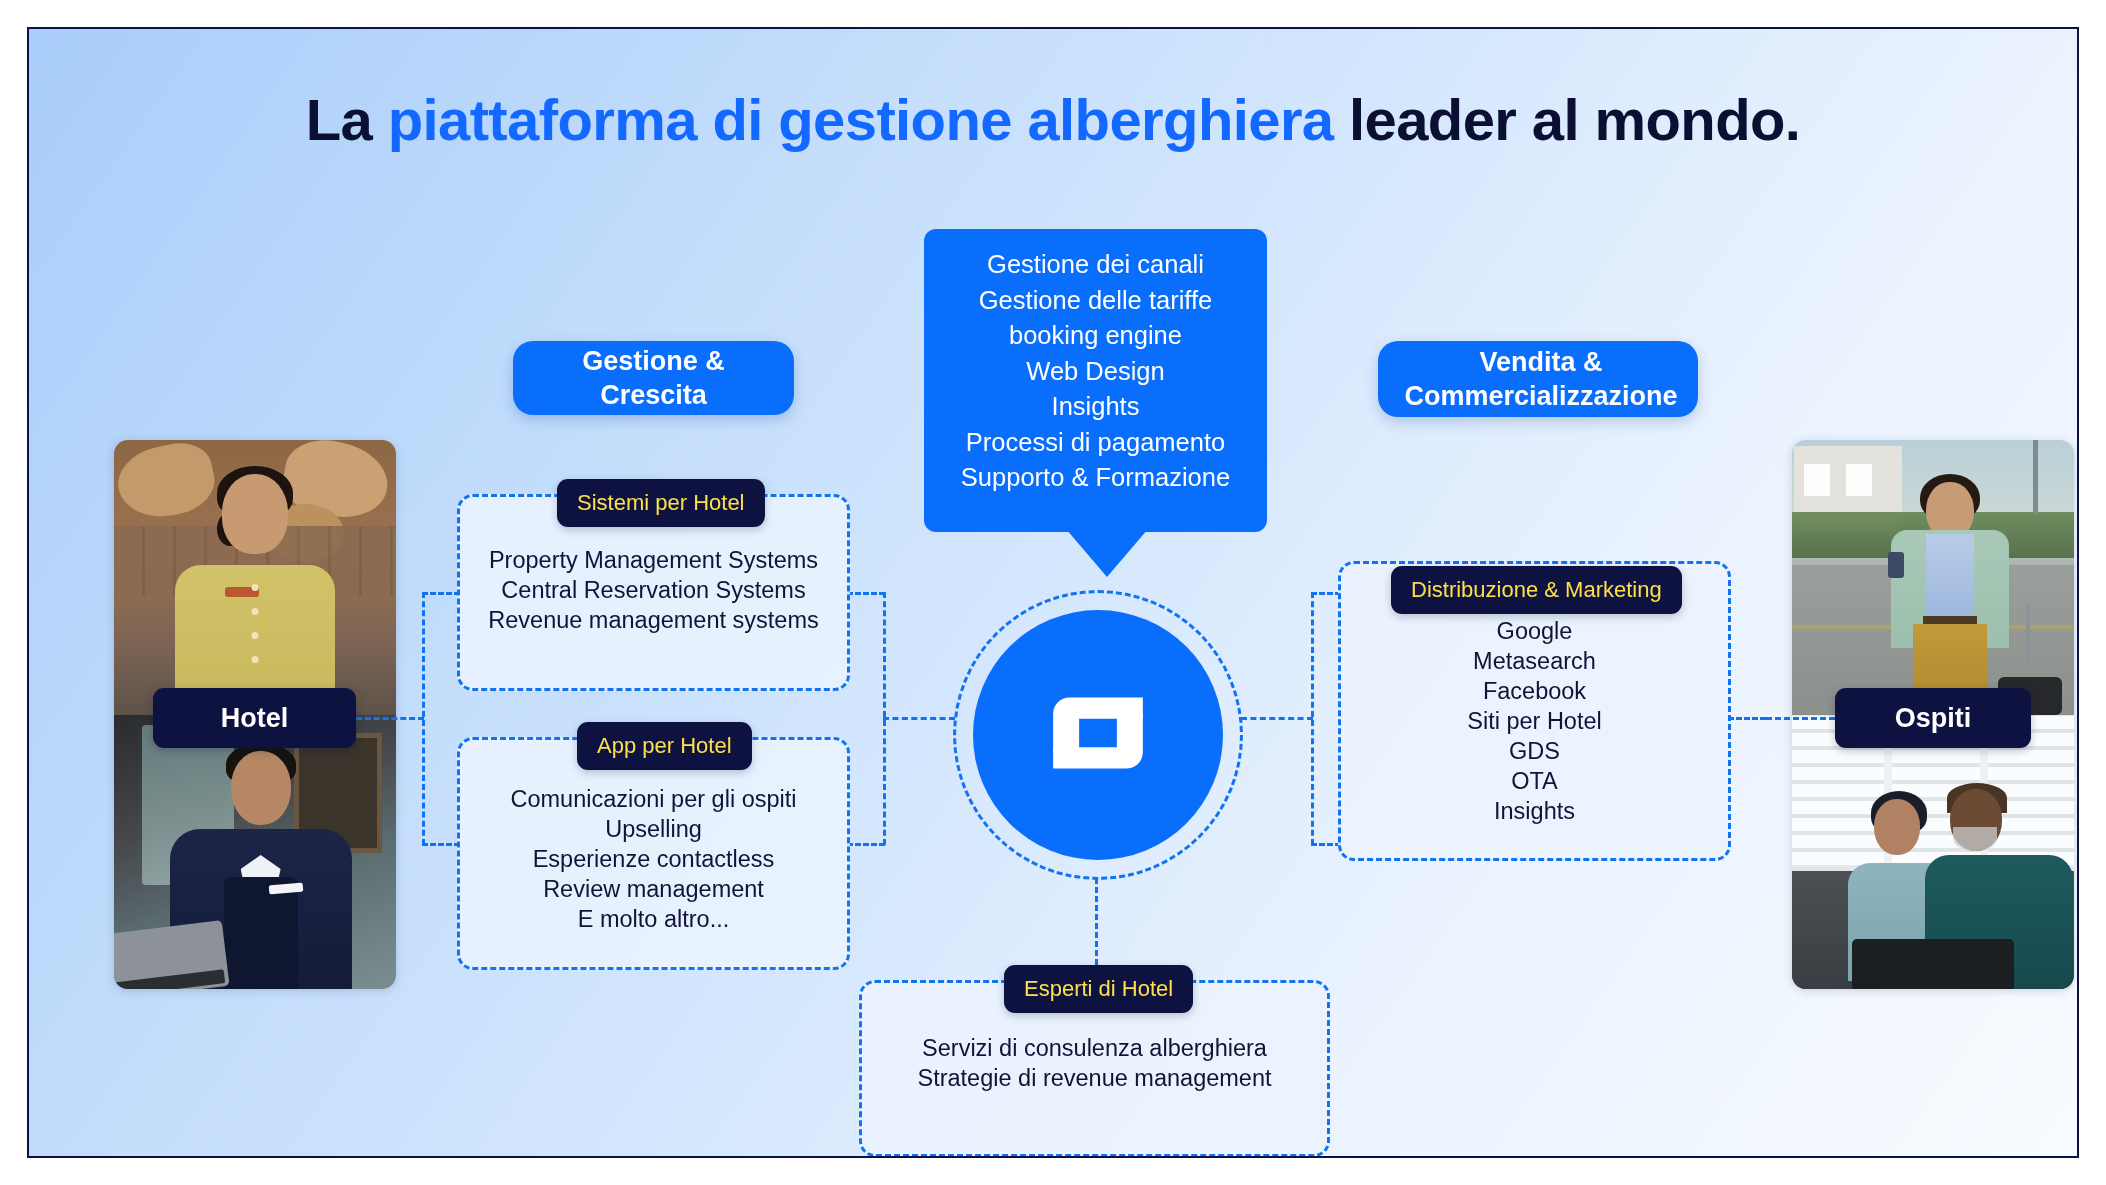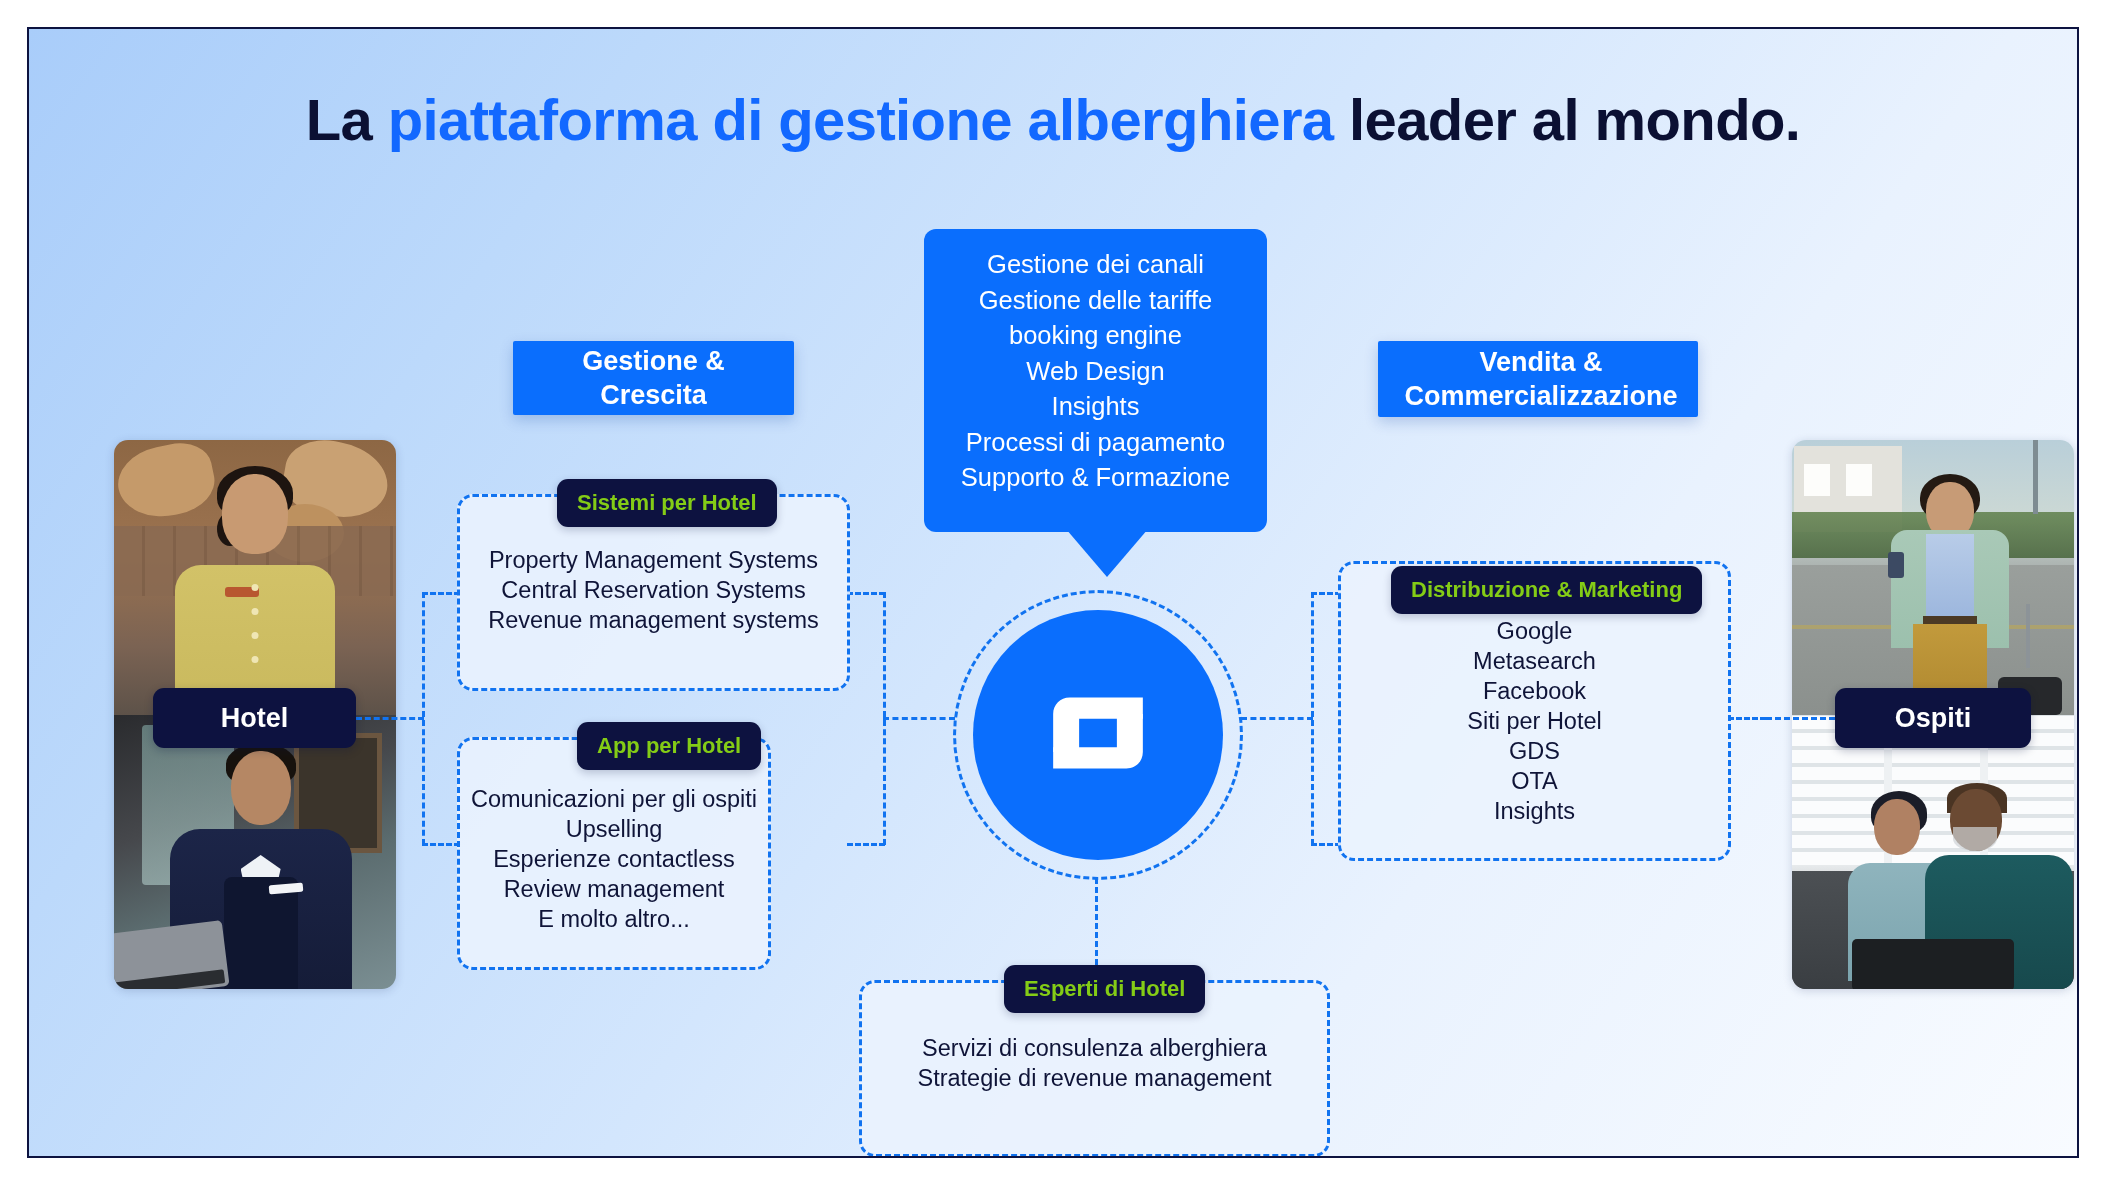--- a/index.html
+++ b/index.html
@@ -116,21 +116,21 @@
     box-shadow: 0 3px 9px rgba(10,20,60,.25);
     z-index: 6;
   }
   #persona-hotel  { left: 124px;  top: 659px; width: 203px; }
   #persona-ospiti { left: 1806px; top: 659px; width: 196px; }
 
   
   .cat-pill {
     position: absolute;
     background: #0a6efd;
-    border-radius: 2px;
+    border-radius: 20px;
     color: #fff;
     font-size: 27px;
     font-weight: bold;
     line-height: 34px;
     text-align: center;
     display: flex; align-items: center; justify-content: center;
     box-shadow: 0 5px 14px rgba(10,60,160,.22);
     z-index: 4;
   }
   #cat-left  { left: 484px;  top: 312px; width: 281px; height: 74px; }
@@ -189,32 +189,32 @@
     z-index: 2;
   }
   .panel-box .plist {
     text-align: center;
     color: #0f1438;
     font-size: 23.5px;
     line-height: 30px;
     white-space: nowrap;
   }
   #box-sistemi { left: 428px;  top: 465px;  width: 393px; height: 197px; padding-top: 48px; }
-  #box-app     { left: 428px;  top: 708px;  width: 314px; height: 233px; padding-top: 44px; }
+  #box-app     { left: 428px;  top: 708px;  width: 393px; height: 233px; padding-top: 44px; }
   #box-distrib { left: 1309px; top: 532px;  width: 393px; height: 300px; padding-top: 52px; }
   #box-esperti { left: 830px;  top: 951px;  width: 471px; height: 177px; padding-top: 50px; }
 
   
   .tag-pill {
     position: absolute;
     background: #0d1240;
     border-radius: 11px;
-    color: #84cc16;
+    color: #fde047;
     font-size: 22px;
-    font-weight: bold;
+    font-weight: normal;
     height: 48px;
     padding: 0 20px;
     display: flex; align-items: center; justify-content: center;
     white-space: nowrap;
     z-index: 7;
     box-shadow: 0 3px 8px rgba(10,20,60,.22);
   }
   #tag-sistemi { left: 528px;  top: 450px; }
   #tag-app     { left: 548px;  top: 693px; }
   #tag-distrib { left: 1362px; top: 537px; justify-content: flex-end; }

